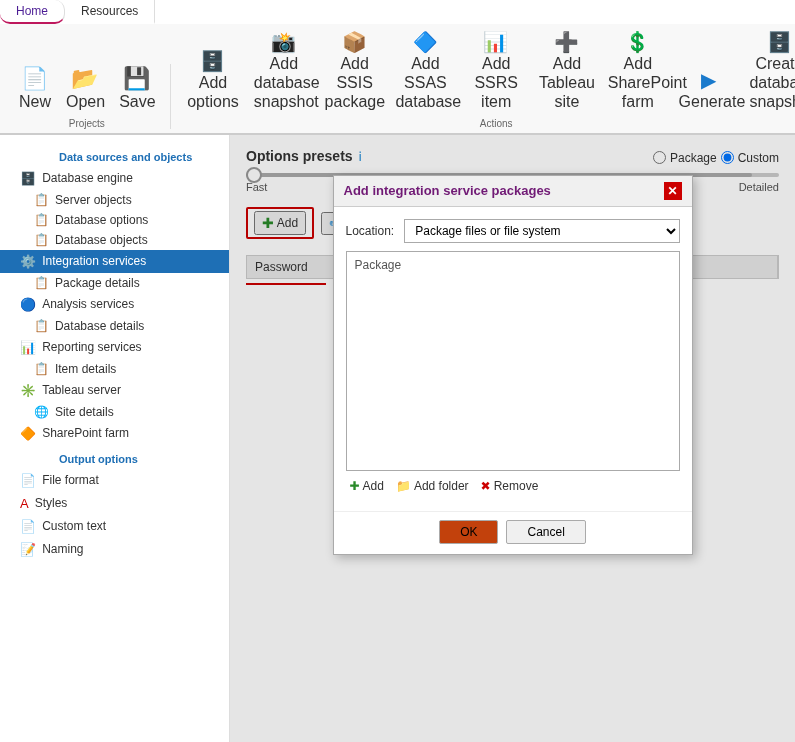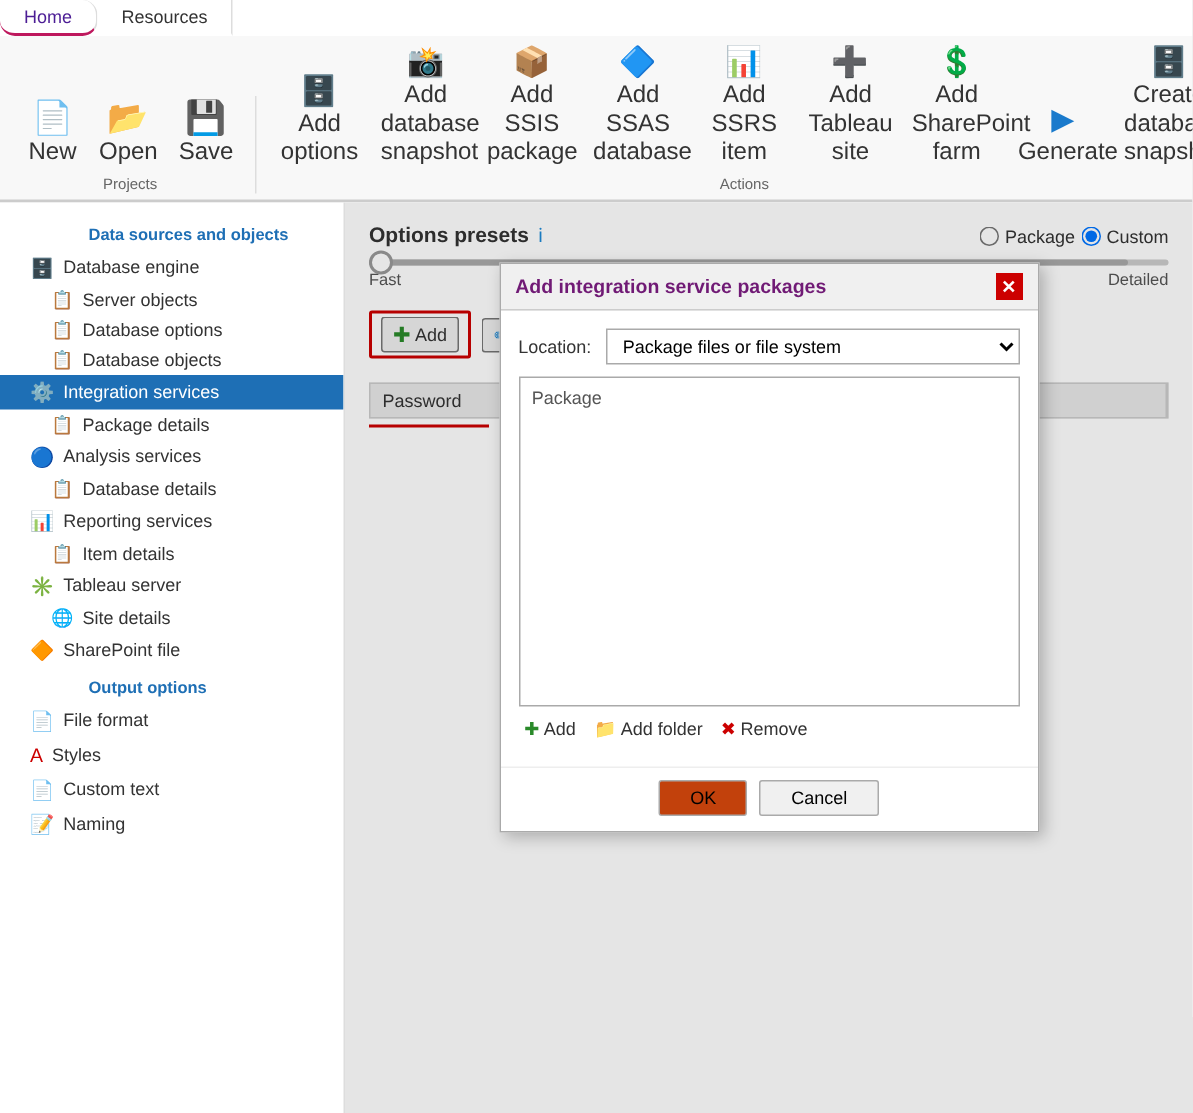--- a/index.html
+++ b/index.html
@@ -209,21 +209,21 @@
     <div class="sidebar-item">
       <span class="item-icon">✳️</span>
       <span>Tableau server</span>
     </div>
     <div class="sidebar-subitem">
       <span class="item-icon">🌐</span>
       <span>Site details</span>
     </div>
     <div class="sidebar-item">
       <span class="item-icon" style="color:#0078d4">🔶</span>
-      <span>SharePoint file</span>
+      <span>SharePoint farm</span>
     </div>
 
     <div class="sidebar-section-title">Output options</div>
 
     <div class="sidebar-item">
       <span class="item-icon">📄</span>
       <span>File format</span>
     </div>
     <div class="sidebar-item">
       <span class="item-icon icon-red">A</span>

